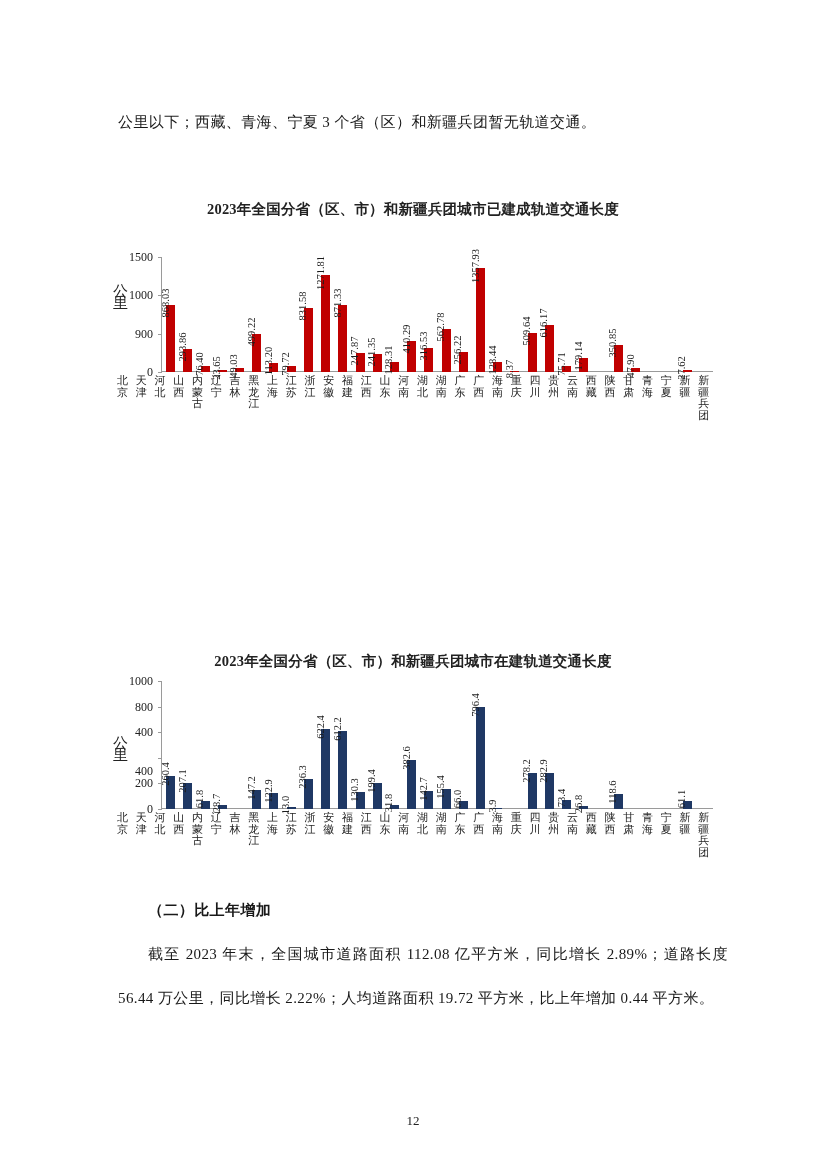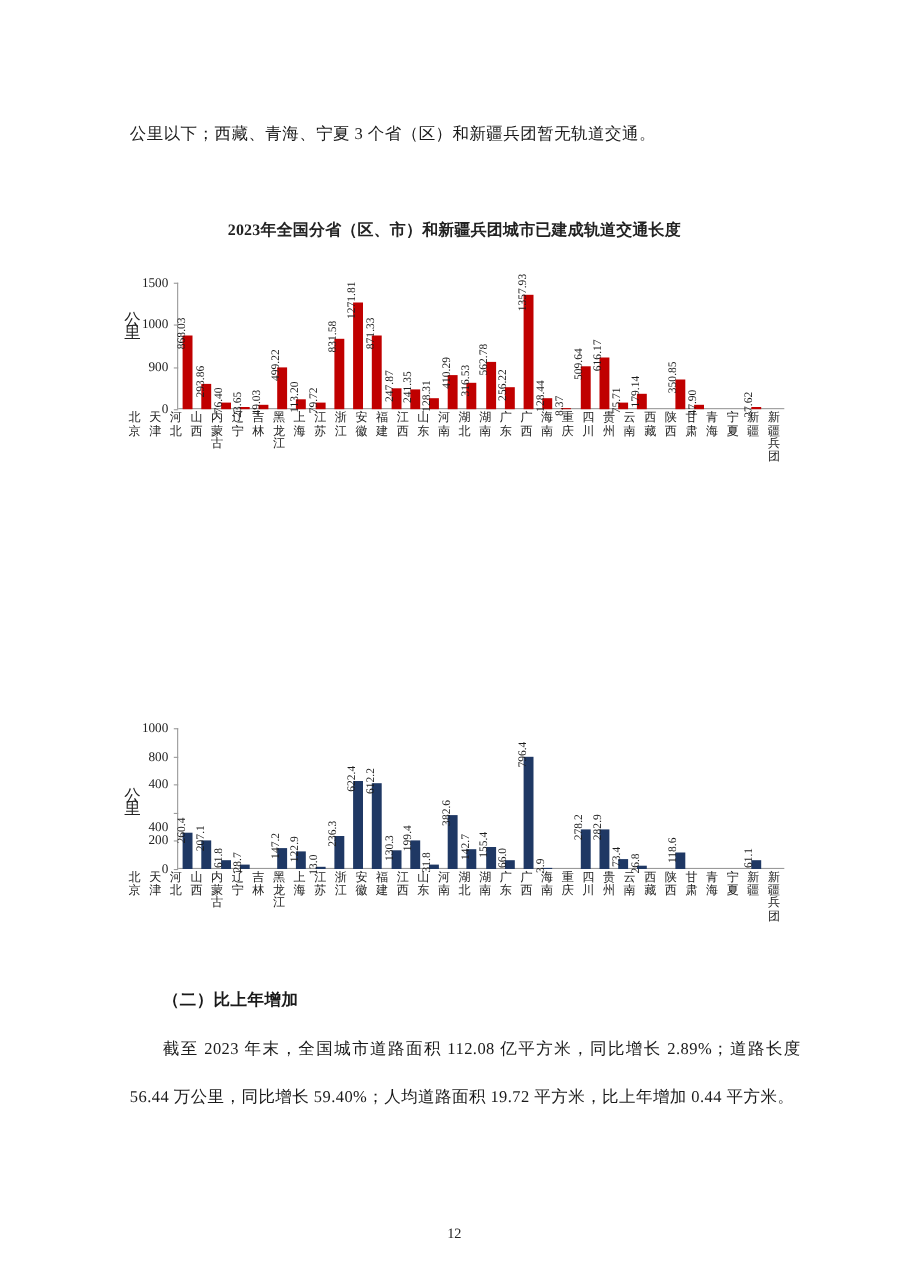--- a/index.html
+++ b/index.html
@@ -310,20 +310,21 @@
         <div class="xcell">甘肃</div>
         <div class="xcell">青海</div>
         <div class="xcell">宁夏</div>
         <div class="xcell">新疆</div>
         <div class="xcell">新疆兵团</div>
       </div>
   </div>
 
 
   <div class="chart-block" style="position:absolute;top:650px;left:0;width:826px;">
+    <div class="chart-title">2023年全国分省（区、市）和新疆兵团城市在建轨道交通长度</div>
     <div class="plot-wrap" id="plot2" style="width:600px;height:128px;margin-top:10px;">
       <div class="axis-title" style="left:0px;top:56px;">公里</div>
       <div class="ylabels" id="yl2">
           <span style="top: 128px;">0</span>
           <span style="top: 102.4px;">200</span>
           <span style="top: 90px;">400</span>
           <span style="top: 51.2px;">400</span>
           <span style="top: 25.6px;">800</span>
           <span style="top: 0px;">1000</span>
         </div>
@@ -477,16 +478,16 @@
         <div class="xcell">甘肃</div>
         <div class="xcell">青海</div>
         <div class="xcell">宁夏</div>
         <div class="xcell">新疆</div>
         <div class="xcell">新疆兵团</div>
       </div>
   </div>
 
   <div class="para indent" style="position:absolute;top:888px;left:118px;right:98px;margin:0;font-weight:bold;">（二）比上年增加</div>
 
-  <div class="para indent" style="position:absolute;top:932px;left:118px;right:98px;margin:0;">截至 2023 年末，全国城市道路面积 112.08 亿平方米，同比增长 2.89%；道路长度 56.44 万公里，同比增长 59.40%；人均道路面积 19.72 平方米，比上年增加 0.44 平方米。</div>
+  <div class="para indent" style="position:absolute;top:932px;left:118px;right:98px;margin:0;">截至 2023 年末，全国城市道路面积 112.08 亿平方米，同比增长 2.89%；道路长度 56.44 万公里，同比增长 2.22%；人均道路面积 19.72 平方米，比上年增加 0.44 平方米。</div>
 
   <div class="footer">12</div>
 </div>
 
 </body></html>

